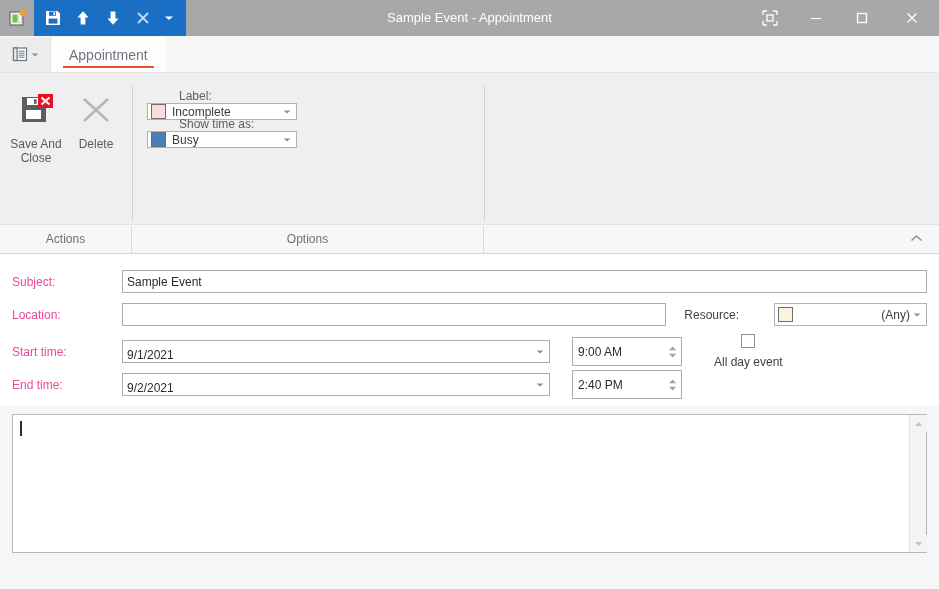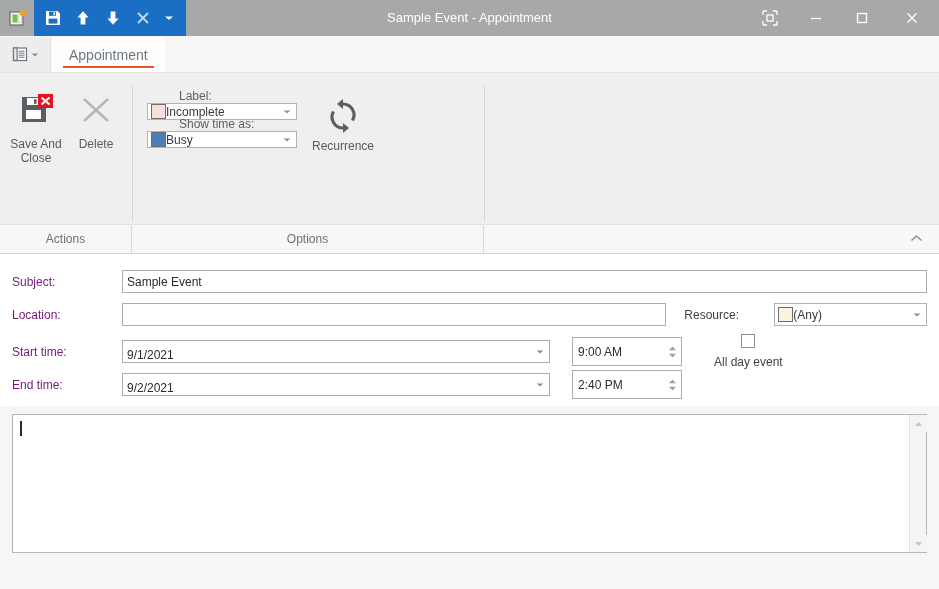--- a/index.html
+++ b/index.html
@@ -184,21 +184,21 @@
     box-sizing: border-box;
   }
   .swatch {
     width: 15px; height: 15px;
     border: 1px solid #6e6e6e;
     box-sizing: border-box;
     flex: none;
   }
   .combo .ctext {
     flex: 1;
-    padding-left: 0;
+    padding-left: 6px;
     font-size: 12px;
     color: #3a3a3a;
     white-space: nowrap;
     overflow: hidden;
   }
   .caret-dn {
     width: 14px;
     display: flex; align-items: center; justify-content: center;
     flex: none;
   }
@@ -238,21 +238,21 @@
   }
   .form-row {
     display: flex;
     align-items: center;
     margin-bottom: 10px;
     height: 23px;
   }
   .form-label {
     width: 110px;
     font-size: 12px;
-    color: #701a75;
+    color: #ec4899;
     flex: none;
   }
   .txtbox {
     height: 23px;
     background: #ffffff;
     border: 1px solid #a8adb2;
     box-sizing: border-box;
     display: flex;
     align-items: center;
     padding: 0 4px;
@@ -264,20 +264,21 @@
   .resource-label {
     width: 90px;
     padding-left: 18px;
     font-size: 12px;
     color: #3f3f3f;
     flex: none;
   }
   .combo.resource {
     width: 155px;
     height: 23px;
+    text-align: right;
   }
   .datebox {
     width: 428px;
     height: 23px;
     position: relative;
     display: flex;
     align-items: center;
   }
   .datebox .inner {
     flex: 1;
@@ -528,31 +529,20 @@
                   <svg width="8" height="6" viewBox="0 0 8 6">
                       <path d="M0.6 1.4 L4 4.6 L7.4 1.4 Z" fill="#8a9096"></path>
                     </svg>
                 </span>
               </div>
             </div>
 
 
           </div>
 
-          <div class="bigbtn" style="width:72px;padding-top:12px">
-            <svg width="40" height="38" viewBox="0 0 40 38">
-              <path d="M20 7 a11 11 0 0 1 9.5 16.5" fill="none" stroke="#5a5f64" stroke-width="3.2"></path>
-              <path d="M20 31 a11 11 0 0 1 -9.5 -16.5" fill="none" stroke="#5a5f64" stroke-width="3.2"></path>
-              <path d="M20 2 L20 12 L14 7 Z" fill="#5a5f64"></path>
-              <path d="M20 36 L20 26 L26 31 Z" fill="#5a5f64"></path>
-            </svg>
-            <div class="lbl" style="margin-top:4px">
-              <div>Recurrence</div>
-            </div>
-          </div>
         </div>
       </div>
 
       <div class="rgroup-sep"></div>
     </div>
 
     <div class="grouplabels">
       <div class="glabel actions">Actions</div>
       <div class="glabel options">Options</div>
       <div class="collapse-btn">

